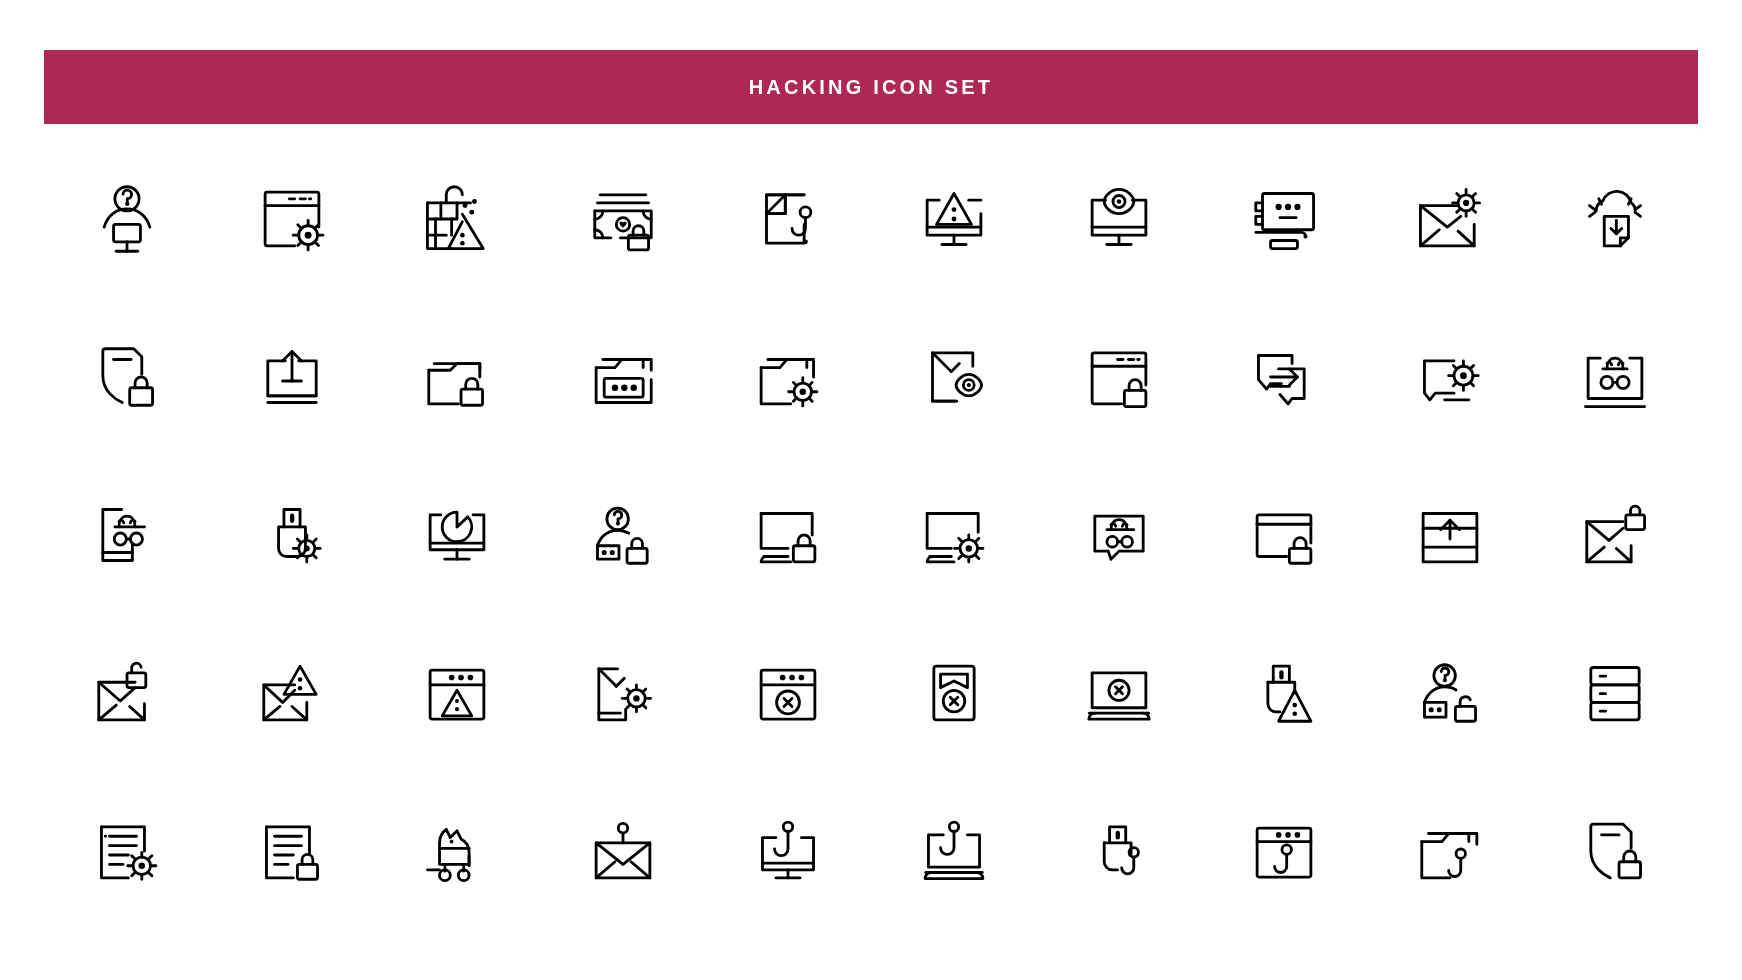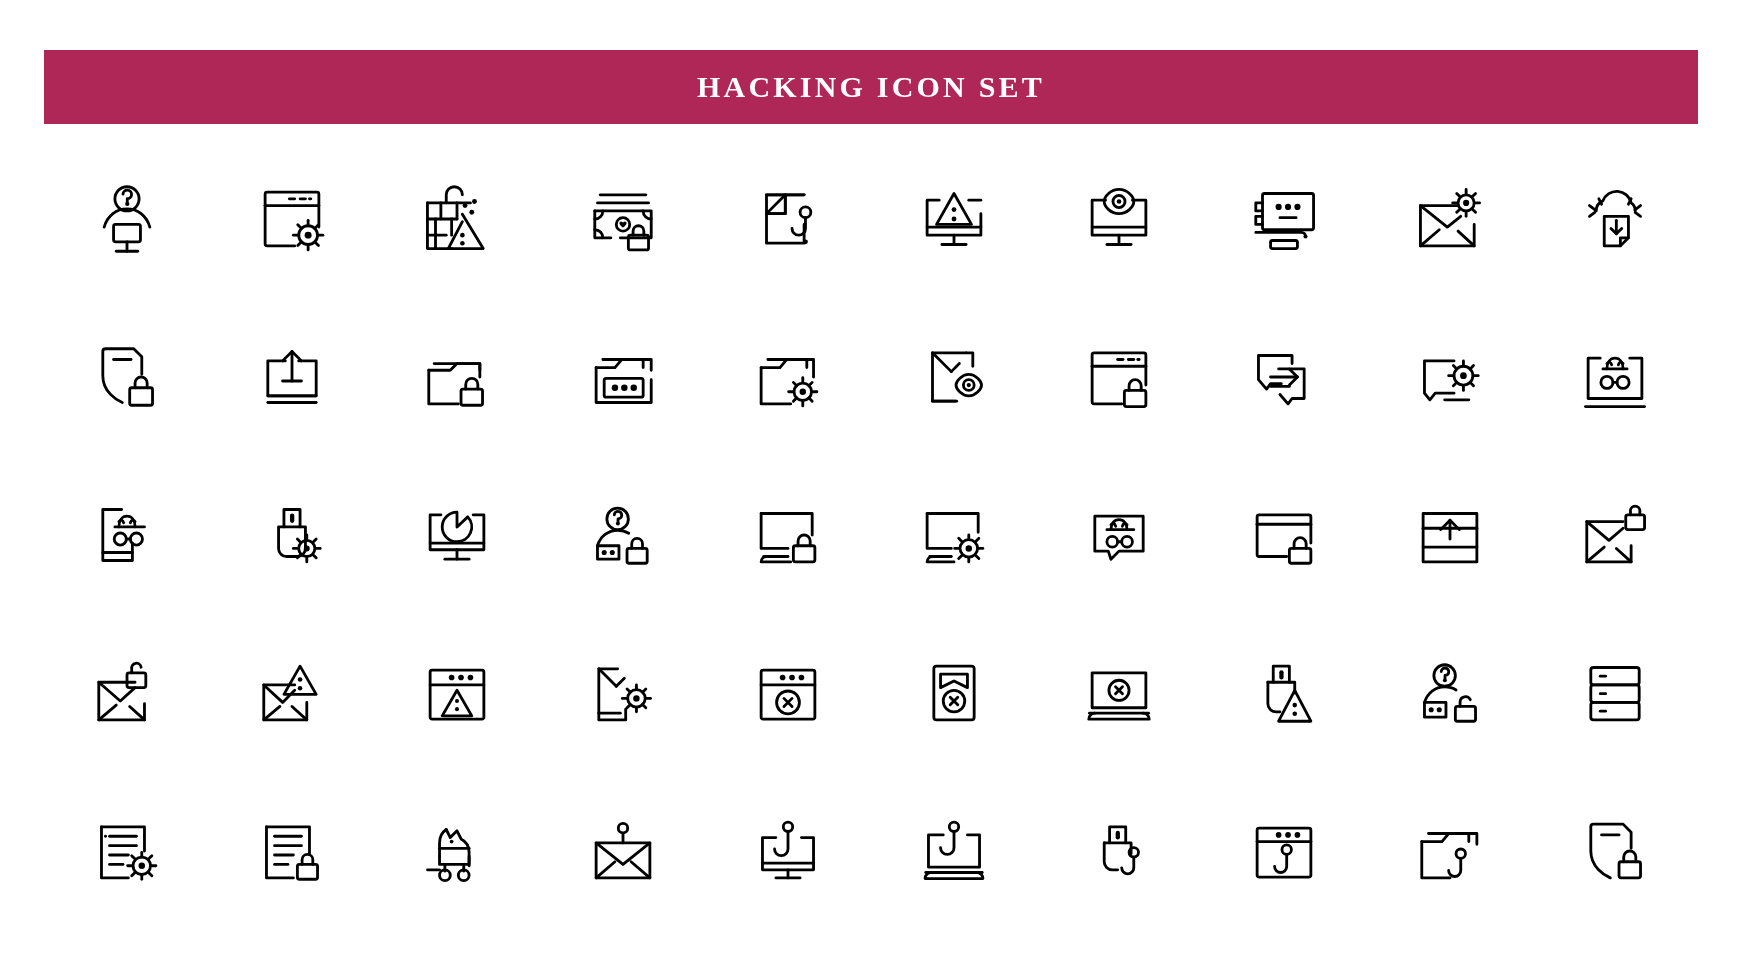--- a/index.html
+++ b/index.html
@@ -26,25 +26,25 @@
     top: 50px;
     width: 1654px;
     height: 74px;
     background: #ae2757;
     display: flex;
     align-items: center;
     justify-content: center;
   }
   .banner-title {
     color: #ffffff;
-    font-size: 30px;
+    font-size: 20px;
     font-weight: bold;
     letter-spacing: 3.2px;
     text-transform: uppercase;
-    font-family: Liberation Serif, serif;
+    font-family: Liberation Sans, sans-serif;
     white-space: nowrap;
   }
   .grid {
     position: absolute;
     left: 44px;
     top: 140px;
     width: 1654px;
     height: 790px;
     display: grid;
     grid-template-columns: repeat(10, 1fr);

